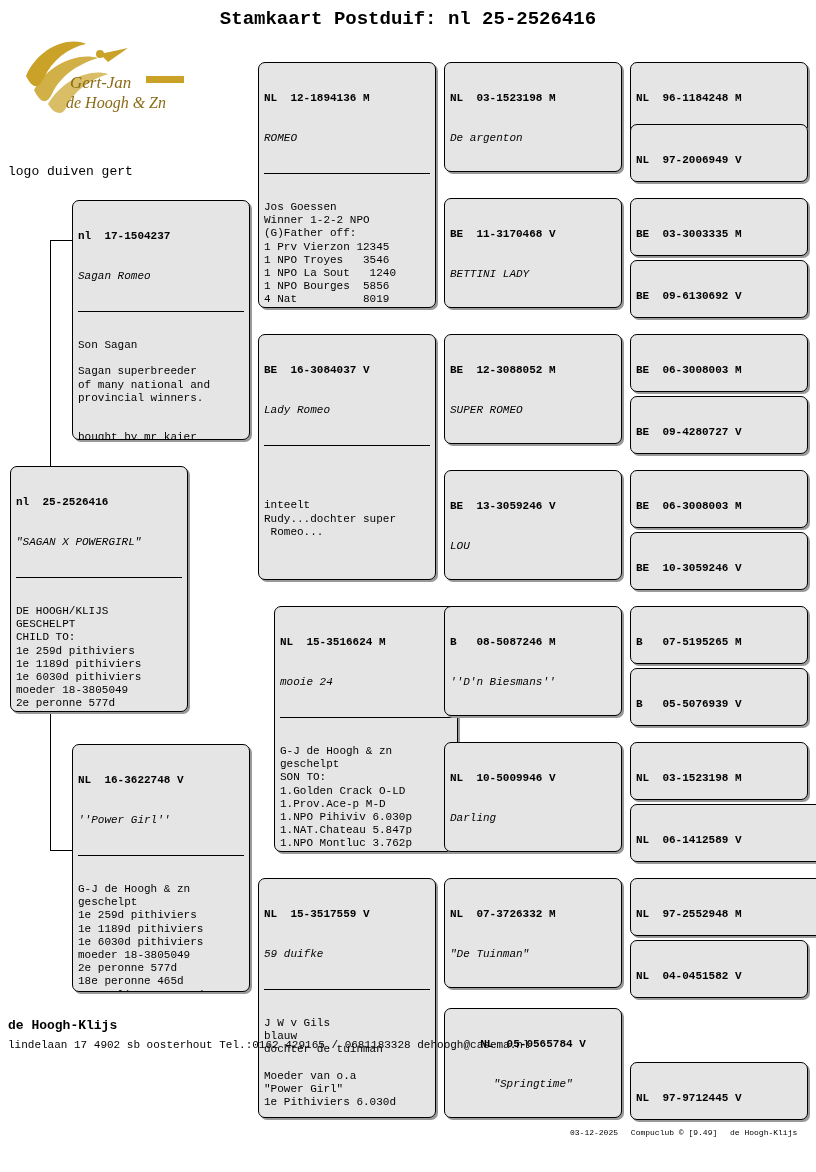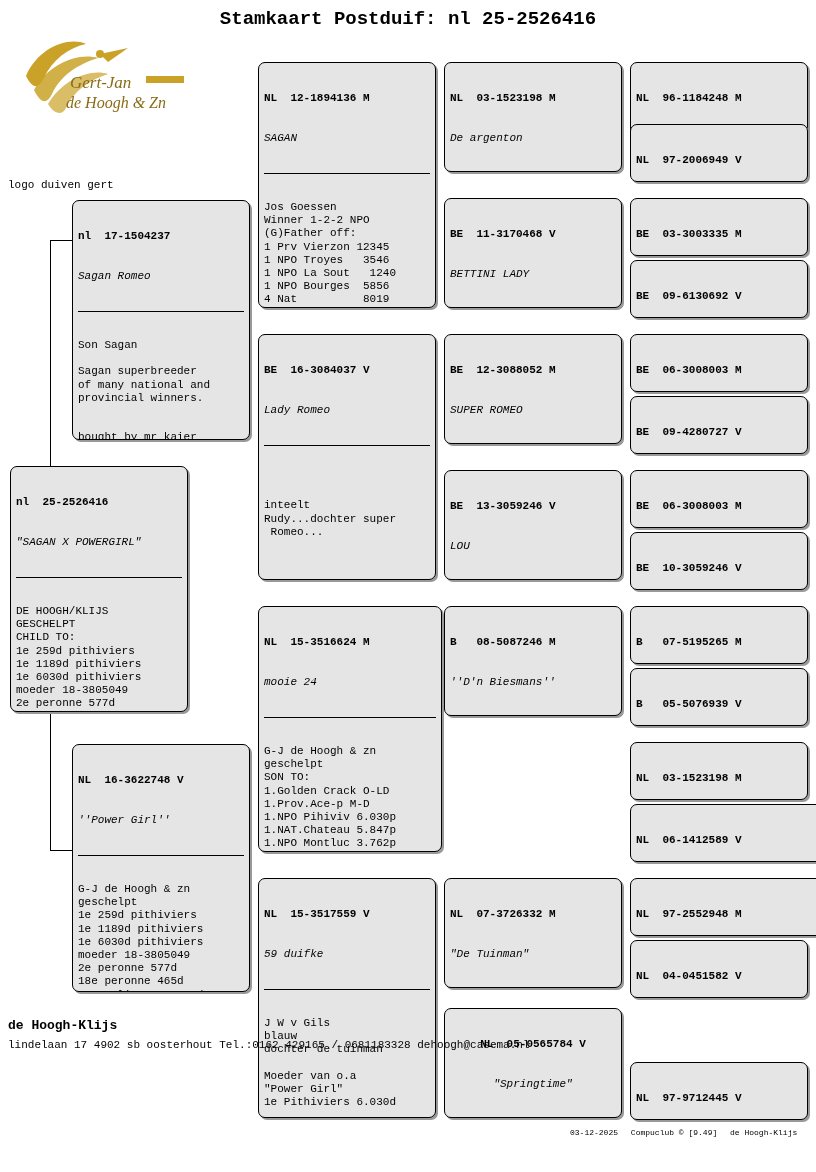--- a/index.html
+++ b/index.html
@@ -15,21 +15,21 @@
   .page{position:relative;width:816px;height:1172px;}
 
   .title{
     position:absolute;top:8px;left:0;width:816px;text-align:center;
     font-family:"Liberation Mono", monospace;
     font-size:19px;font-weight:bold;letter-spacing:0px;
   }
 
   
   .logo-wrap{position:absolute;left:8px;top:18px;width:190px;height:110px;}
-  .logo-text{position:absolute;left:8px;top:179px;font-size:11px;}
+  .logo-text{position:absolute;left:8px;top:164px;font-size:13px;}
 
   .card{
     position:absolute;
     box-sizing:border-box;
     border:1px solid #000;
     border-radius:7px;
     background:#e5e5e5;
     box-shadow:2px 2px 0 #999;
     padding:3px 5px 3px 5px;
     line-height:13.2px;
@@ -134,21 +134,21 @@
 1e 1189d pithiviers
 1e 6030d pithiviers
 moeder 18-3805049
 2e peronne 577d
 18e peronne 465d
 7e morlincourt 506d</div>
   </div>
 
   <div class="card" style="left:258px;top:62px;width:178px;height:246px;">
     <div class="ring">NL  12-1894136 M</div>
-    <div class="name">SAGAN</div>
+    <div class="name">ROMEO</div>
     <hr class="hr">
     <div class="ln">Jos Goessen
 Winner 1-2-2 NPO
 (G)Father off:
 1 Prv Vierzon 12345
 1 NPO Troyes   3546
 1 NPO La Sout   1240
 1 NPO Bourges  5856
 4 Nat          8019
 2 NPO La Sout   1240
@@ -161,21 +161,21 @@
     <div class="ring">BE  16-3084037 V</div>
     <div class="name">Lady Romeo</div>
     <hr class="hr">
     <div class="ln">
 
 inteelt
 Rudy...dochter super
  Romeo...</div>
   </div>
 
-  <div class="card" style="left:258px;top:606px;width:184px;height:246px;">
+  <div class="card" style="left:274px;top:606px;width:184px;height:246px;">
     <div class="ring">NL  15-3516624 M</div>
     <div class="name">mooie 24</div>
     <hr class="hr">
     <div class="ln">G-J de Hoogh &amp; zn
 geschelpt
 SON TO:
 1.Golden Crack O-LD
 1.Prov.Ace-p M-D
 1.NPO Pihiviv 6.030p
 1.NAT.Chateau 5.847p
@@ -227,20 +227,26 @@
     
   </div>
 
   <div class="card" style="left:444px;top:606px;width:178px;height:110px;">
     <div class="ring">B   08-5087246 M</div>
     <div class="name">''D'n Biesmans''</div>
     
     
   </div>
 
+  <div class="card" style="left:444px;top:742px;width:178px;height:110px;">
+    <div class="ring">NL  10-5009946 V</div>
+    <div class="name">Darling</div>
+    
+    
+  </div>
 
   <div class="card" style="left:444px;top:878px;width:178px;height:110px;">
     <div class="ring">NL  07-3726332 M</div>
     <div class="name">"De Tuinman"</div>
     
     
   </div>
 
   <div class="card" style="left:444px;top:1008px;width:178px;height:110px;text-align:center;">
     <div class="ring">NL  05-0565784 V</div>

